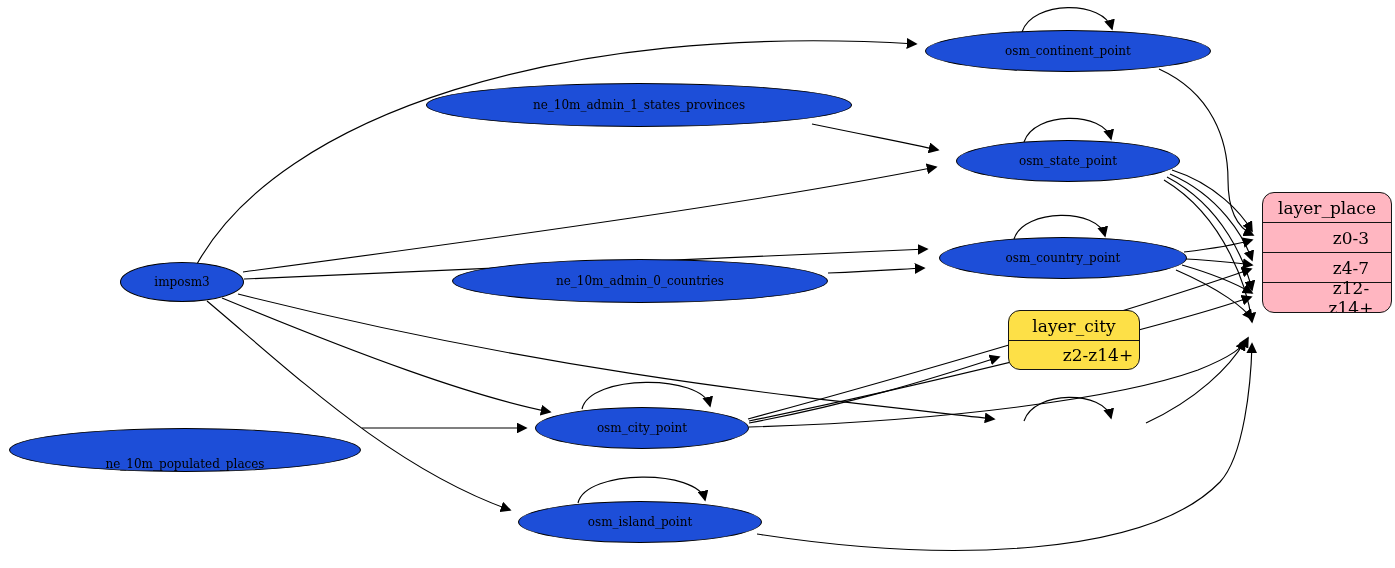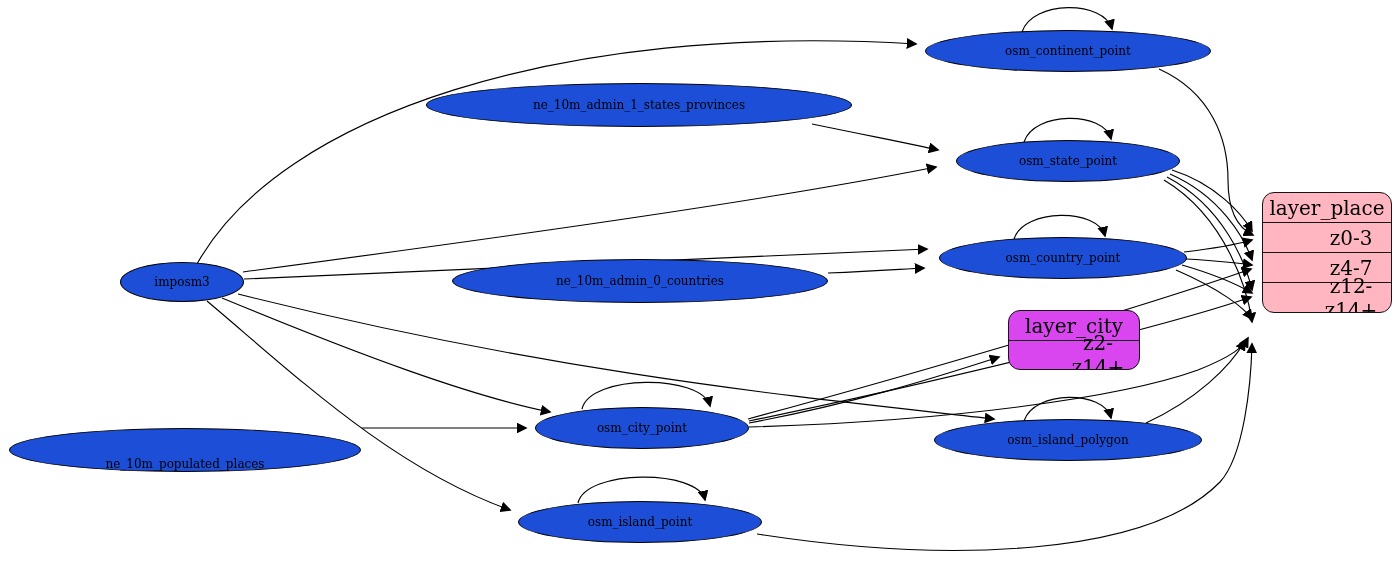--- a/index.html
+++ b/index.html
@@ -4,21 +4,21 @@
 <style>
   html,body{margin:0;padding:0;background:#ffffff;}
   #canvas{position:relative;width:1395px;height:568px;background:#ffffff;overflow:hidden;
           font-family:"DejaVu Serif","Liberation Serif",serif;color:#000;}
   svg.edges{position:absolute;left:0;top:0;z-index:1;}
   .node{position:absolute;z-index:2;box-sizing:border-box;}
   .ellipse{border:1.2px solid #000;border-radius:50%;background:#1d4ed8;
            display:flex;align-items:center;justify-content:center;
            font-size:12px;white-space:nowrap;}
   .record{border:1.6px solid #141414;border-radius:12px;overflow:hidden;
-          text-align:center;font-size:20px;}
+          text-align:center;font-size:17px;}
   .record .rrow{display:flex;align-items:center;justify-content:center;}
   .record .rrow + .rrow{border-top:1.2px solid #141414;padding-left:48px;}
 </style>
 </head>
 <body>
 
 <div id="canvas">
 
   <svg class="edges" width="1395" height="568" viewBox="0 0 1395 568">
     <defs>
@@ -83,28 +83,25 @@
   </div>
   <div class="node ellipse" style="left:956px;top:140px;width:224px;height:42px;">
     <span>osm_state_point</span>
   </div>
   <div class="node ellipse" style="left:939px;top:237px;width:248px;height:42px;">
     <span>osm_country_point</span>
   </div>
   <div class="node ellipse" style="left:535px;top:407px;width:214px;height:42px;">
     <span>osm_city_point</span>
   </div>
-  <div class="node ellipse" style="left:934px;top:419px;width:268px;height:42px;">
-    <span>osm_island_polygon</span>
-  </div>
   <div class="node ellipse" style="left:518px;top:501px;width:244px;height:42px;">
     <span>osm_island_point</span>
   </div>
 
-  <div class="node record" style="left: 1008px; top: 310px; width: 132px; background: #d946ef;">
+  <div class="node record" style="left: 1008px; top: 310px; width: 132px; background: #fde047;">
     <div class="rrow" style="height:29px;">layer_city</div>
     <div class="rrow" style="height:28px;">z2-z14+</div>
   </div>
 
   <div class="node record" style="left: 1262px; top: 192px; width: 130px; background: rgb(255, 182, 193);">
     <div class="rrow" style="height:29px;">layer_place</div>
     <div class="rrow" style="height:29px;">z0-3</div>
     <div class="rrow" style="height:29px;">z4-7</div>
     <div class="rrow" style="height:29px;">z12-z14+</div>
   </div>

